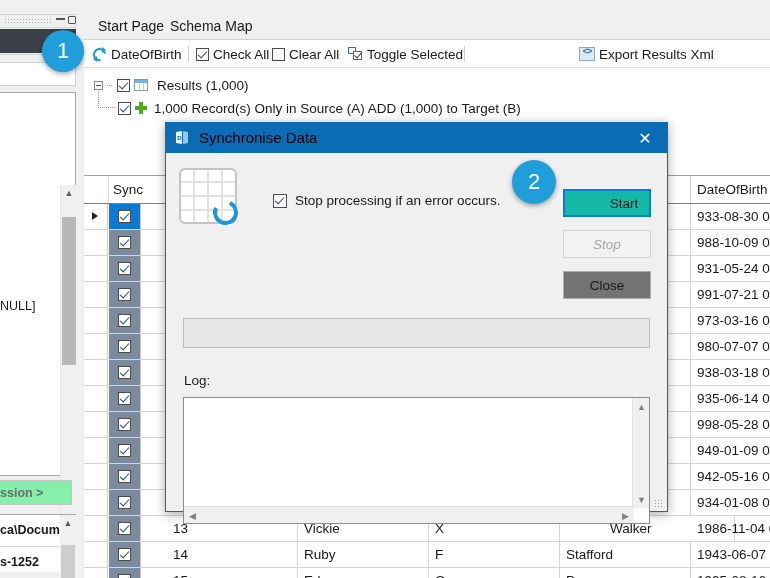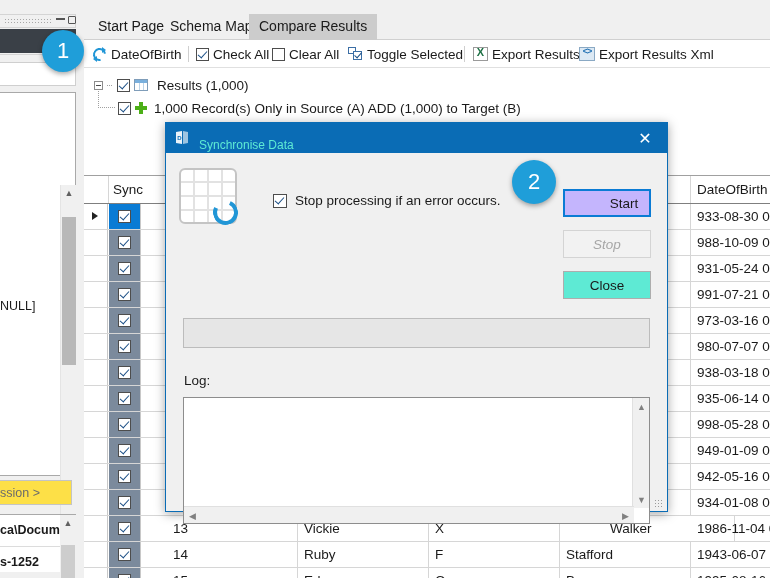--- a/index.html
+++ b/index.html
@@ -24,21 +24,21 @@
   .lp-pinbtn { position:absolute; left:68px; top:16px; width:8px; height:8px; border:1.4px solid #555; border-radius:1px; }
   .lp-darkbar { position:absolute; left:0; top:29px; width:76px; height:24px; background:#3a4047; }
   .lp-sep { position:absolute; left:0; top:54px; width:76px; height:1px; background:#d4d4d4;}
   .lp-field { position:absolute; left:0; top:62px; width:76px; height:24px; background:#fff; border:1px solid #cfcfcf; border-left:none; }
   .lp-list { position:absolute; left:0; top:92px; width:76px; height:384px; background:#fff; border:1px solid #a9a9a9; border-left:none; }
   .lp-null { position:absolute; left:0px; top:299px; font-size:12.5px; color:#1a1a1a; white-space:nowrap; }
   .lp-vscroll { position:absolute; left:60px; top:92px; width:16px; height:384px; background:#f0f0f0; border-left:1px solid #e4e4e4;}
   .lp-vscroll .thumb { position:absolute; left:1px; top:32px; width:14px; height:148px; background:#b8b8b8; }
   .lp-arrow { position:absolute; left:0; width:16px; height:17px; color:#606060; font-size:9px; text-align:center; line-height:17px; }
   .lp-arrow.up { top:0; } .lp-arrow.dn { bottom:0; }
-  .lp-btn2 { position:absolute; left:0; top:480px; width:72px; height:25px; background:#fde047; border:1px solid #c4c4c4; border-left:none; }
+  .lp-btn2 { position:absolute; left:0; top:480px; width:72px; height:25px; background:#86efac; border:1px solid #c4c4c4; border-left:none;font-weight:bold; }
   .lp-btn2 span { position:absolute; left:0px; top:5px; color:#6b6b6b; font-size:12.5px; white-space:nowrap; }
   .lp-grid2 { position:absolute; left:0; top:514px; width:76px; height:58px; background:#fff; border:1px solid #a9a9a9; border-left:none; border-bottom:none;}
   .lp-g2row { position:absolute; left:0; width:60px; height:32px; border-bottom:1px solid #dcdcdc; }
   .lp-g2row span { position:absolute; left:0px; top:8px; font-weight:bold; font-size:12.5px; white-space:nowrap; color:#1a1a1a;}
   .lp-g2scroll { position:absolute; left:60px; top:0; width:16px; height:64px; background:#f0f0f0; }
   .lp-g2scroll .thumb { position:absolute; left:1px; top:30px; width:14px; height:34px; background:#cdcdcd; }
 
   
   .main { position:absolute; left:84px; top:0; width:686px; height:578px; background:#ffffff; }
   .tabstrip { position:absolute; left:0; top:0; width:686px; height:40px; background:#f0f0f0; border-bottom:1px solid #d0d0d0;}
@@ -94,37 +94,37 @@
      display:flex; align-items:center; justify-content:center; border-right:1px solid #c8c8c8;}
   .dg-synccell.sel { background:#0a7bd4; }
   .dg-cell { position:absolute; top:0; height:25px; display:flex; align-items:center; padding-left:6px;
      font-size:13.5px; color:#1a1a1a; border-right:1px solid #d6d6d6; white-space:nowrap; overflow:hidden;}
 
   
   .dialog { position:absolute; left:165px; top:122px; width:503px; height:390px; background:#f0f0f0;
      border:1px solid #0a6cb5; box-shadow:0 2px 10px rgba(0,0,0,.35); }
   .dlg-title { position:absolute; left:0; top:0; width:501px; height:30px; background:#0a6cb5; }
   .dlg-ico { position:absolute; left:9px; top:7px; width:16px; height:16px; }
-  .dlg-ttext { position:absolute; left:33px; top:15px; color:#5eead4; font-size:12px; }
+  .dlg-ttext { position:absolute; left:33px; top:6px; color:#000000; font-size:15px; }
   .dlg-close { position:absolute; right:0; top:0; width:44px; height:30px; color:#fff; font-size:16px;
      display:flex; align-items:center; justify-content:center; }
   .dlg-body { position:absolute; left:0; top:30px; width:501px; height:358px; background:#f0f0f0; }
 
   .tblico { position:absolute; left:13px; top:15px; width:64px; height:62px; }
   .tblico .frame { position:absolute; left:0; top:0; width:58px; height:56px; border:2px solid #c4c4c4; border-radius:6px; background:#fff;}
   .tblico .vl { position:absolute; top:2px; width:1.5px; height:52px; background:#e2e2e2;}
   .tblico .hl { position:absolute; left:2px; width:54px; height:1.5px; background:#e2e2e2;}
   .tblico .ring { position:absolute; left:34px; top:32px; width:25px; height:25px; border:4px solid #2196d6; border-radius:50%; border-top-color:transparent; transform:rotate(-20deg); }
 
   .dlg-check { position:absolute; left:107px; top:40px; display:flex; align-items:center; gap:8px; font-size:13.5px; }
   .dlg-check .cb-box { width:14px; height:14px; }
 
-  .dbtn { position:absolute; width:88px; height:28px; background:#5eead4; border:1px solid #adadad;
+  .dbtn { position:absolute; width:88px; height:28px; background:#737373; border:1px solid #adadad;
      font-size:13.5px; color:#1a1a1a; display:flex; align-items:center; justify-content:center; }
-  .dbtn.primary { border:2px solid #0a7bd4; background:#c4b5fd;padding-left:34px; }
+  .dbtn.primary { border:2px solid #0a7bd4; background:#14b8a6;padding-left:34px; }
   .dbtn.disabled { color:#a6a6a6; background:#f2f2f2; border-color:#d4d4d4;font-style:italic; }
 
   .dlg-progress { position:absolute; left:17px; top:165px; width:467px; height:30px; background:#e6e6e6; border:1px solid #bcbcbc;}
   .dlg-loglabel { position:absolute; left:18px; top:220px; font-size:13.5px;}
   .dlg-log { position:absolute; left:17px; top:244px; width:467px; height:127px; background:#fff; border:1px solid #8d8d8d;}
   .log-vsb { position:absolute; right:0; top:0; width:17px; height:110px; background:#f0f0f0; border-left:1px solid #e0e0e0;}
   .log-hsb { position:absolute; left:0; bottom:0; width:450px; height:17px; background:#f0f0f0; border-top:1px solid #e0e0e0;}
   .sb-arrow { position:absolute; color:#808080; font-size:9px; display:flex; align-items:center; justify-content:center;}
   .dlg-sizer { position:absolute; right:3px; bottom:2px; width:10px; height:10px;
      background-image: radial-gradient(#9a9a9a 0.7px, transparent 0.8px); background-size:3px 3px;}
@@ -170,21 +170,20 @@
         <div class="thumb"></div>
       </div>
     </div>
   </div>
 
   <div class="main">
 
     <div class="tabstrip">
       <div class="tab" style="left:4px;">Start Page</div>
       <div class="tab" style="left:76px;">Schema Map</div>
-      <div class="tab active" style="left:165px;">Compare Results</div>
     </div>
 
     <div class="toolbar">
       <div class="tb-item" style="left:8px;">
         <span class="sync-ico">
             <i class="ring"></i>
             <i class="t1"></i>
             <i class="t2"></i>
           </span>
         <span>DateOfBirth</span>
@@ -199,24 +198,20 @@
         <span>Clear All</span>
       </div>
       <div class="tb-item" style="left:264px;">
         <span class="toggle-ico">
             <i class="s1"></i>
             <i class="s2"></i>
           </span>
         <span>Toggle Selected</span>
       </div>
       <div class="tb-sep" style="left:380px;"></div>
-      <div class="tb-item" style="left:389px;">
-        <span class="xls-ico"></span>
-        <span>Export Results</span>
-      </div>
       <div class="tb-item" style="left:495px;">
         <span class="xml-ico"></span>
         <span>Export Results Xml</span>
       </div>
     </div>
 
     <div class="tree">
       <div class="tree-row" style="left:10px; top:6px;">
         <span class="tree-exp"></span>
         <span class="tree-dots" style="position:relative; width:6px; display:inline-block;"></span>

